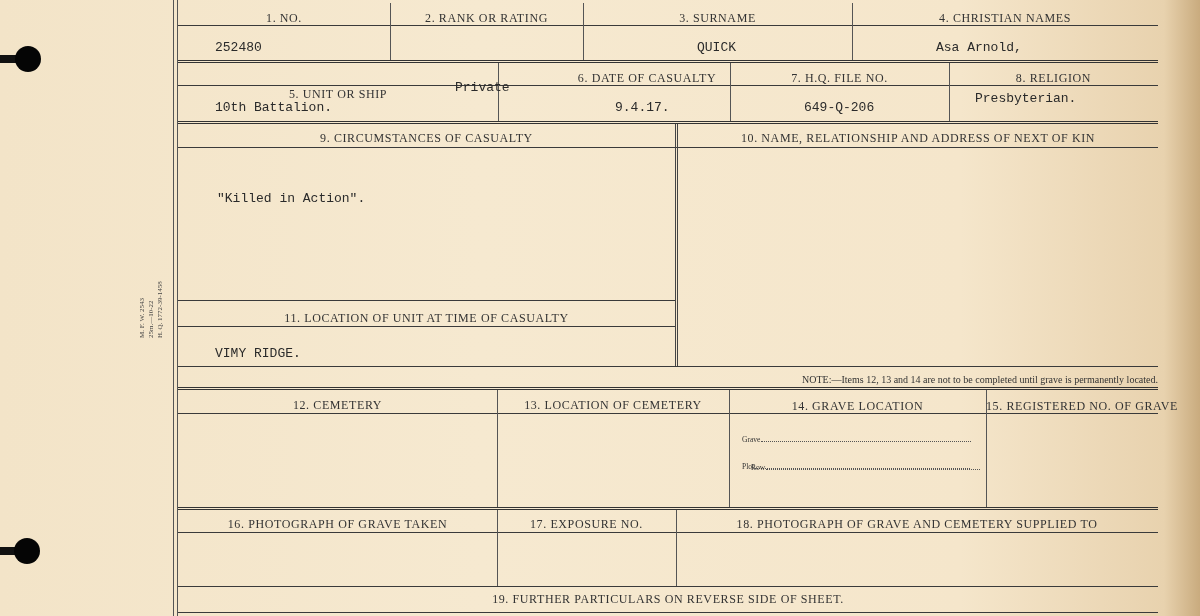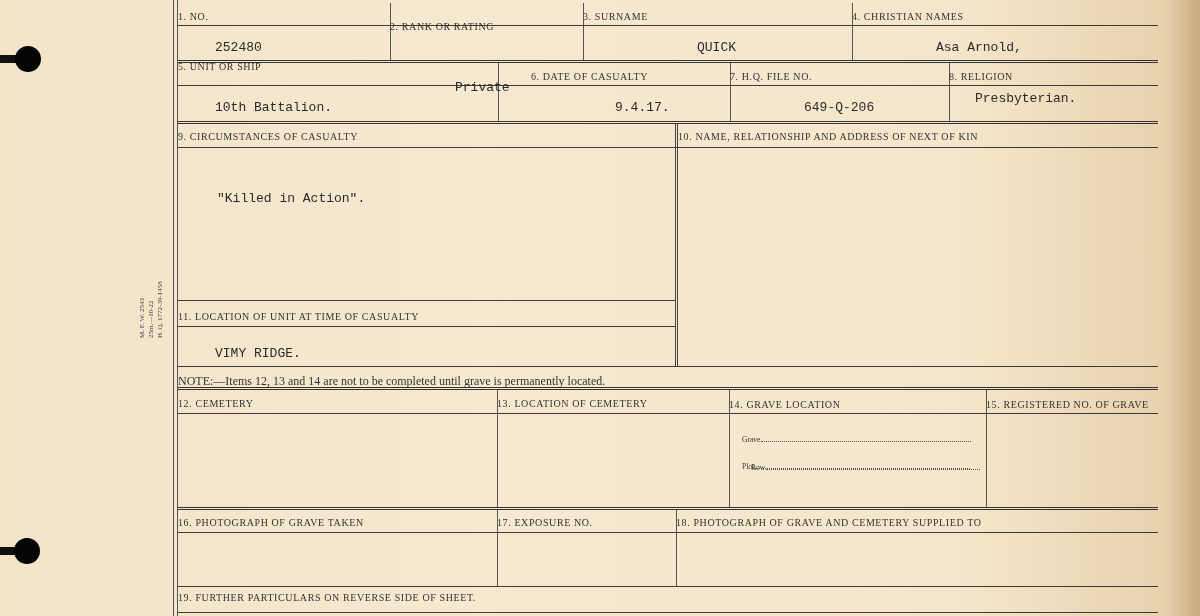--- a/index.html
+++ b/index.html
@@ -14,28 +14,28 @@
     position:absolute; left:138px; top:268px; width:40px; height:70px;
     font-size:7px; color:#444; line-height:9px;
     writing-mode: vertical-rl; transform: rotate(180deg);
     font-family:"Liberation Serif", serif;
   }
   .frame-left { position:absolute; left:173px; top:0; width:5px; height:616px; border-left:1px solid #555; border-right:1px solid #555; box-sizing:border-box; }
   .hline { position:absolute; left:178px; right:42px; height:0; border-top:1.5px solid #3a3a3a; }
   .hline.double { border-top:3px double #333; }
   .vline { position:absolute; width:0; border-left:1px solid #555; }
   .lbl {
-    position:absolute; font-size:10px; letter-spacing:0.6px; color:#333;
-    font-family:"Liberation Serif", serif; white-space:nowrap;
+    position:absolute; font-size:12px; letter-spacing:0.6px; color:#333;
+    text-align:center; font-family:"Liberation Serif", serif; white-space:nowrap;
   }
   .val {
     position:absolute; font-size:13px; color:#2a2a2a;
     font-family:"Liberation Mono", monospace; white-space:nowrap;
   }
-  .note { position:absolute; left:178px; width:980px; top:374px; text-align:left; font-size:12px; color:#333; font-family:"Liberation Serif", serif; }
+  .note { position:absolute; left:178px; width:980px; top:374px; text-align:right; font-size:10px; color:#333; font-family:"Liberation Serif", serif; }
   .grave-line { position:absolute; font-size:7.5px; color:#333; font-family:"Liberation Serif", serif; white-space:nowrap; }
   .dots { display:inline-block; width:210px; border-bottom:1px dotted #555; margin-left:1px; }
 </style>
 </head>
 <body>
 
 <div class="punch-bar" style="left:0;top:55px;width:20px;"></div>
 <div class="punch" style="left:15px;top:46px;"></div>
 <div class="punch-bar" style="left:0;top:547px;width:20px;"></div>
 <div class="punch" style="left:14px;top:538px;"></div>
@@ -70,30 +70,30 @@
 <div class="vline" style="left:730px;top:63px;height:58px;"></div>
 <div class="vline" style="left:949px;top:63px;height:58px;"></div>
 <div class="vline" style="left:675px;top:124px;height:242px;border-left:3px double #444;"></div>
 <div class="vline" style="left:497px;top:390px;height:117px;"></div>
 <div class="vline" style="left:729px;top:390px;height:117px;"></div>
 <div class="vline" style="left:986px;top:390px;height:117px;"></div>
 <div class="vline" style="left:497px;top:510px;height:76px;"></div>
 <div class="vline" style="left:676px;top:510px;height:76px;"></div>
 
 <div class="lbl" style="left:178px;width:212px;top:11px;">1. NO.</div>
-<div class="lbl" style="left:390px;width:193px;top:11px;margin-top:10px;">2. RANK OR RATING</div>
+<div class="lbl" style="left:390px;width:193px;top:11px;">2. RANK OR RATING</div>
 <div class="lbl" style="left:583px;width:269px;top:11px;">3. SURNAME</div>
 <div class="lbl" style="left:852px;width:306px;top:11px;">4. CHRISTIAN NAMES</div>
 
 <div class="val" style="left:215px;top:40px;">252480</div>
 <div class="val" style="left:455px;top:40px;margin-top:40px;">Private</div>
 <div class="val" style="left:697px;top:40px;">QUICK</div>
 <div class="val" style="left:897px;top:40px;margin-left:39px;">Asa Arnold,</div>
 
-<div class="lbl" style="left:178px;width:320px;top:61px;">5. UNIT OR SHIP</div>
+<div class="lbl" style="left:178px;width:320px;top:87px;">5. UNIT OR SHIP</div>
 <div class="lbl" style="left:498px;width:232px;top:71px;padding-left:33px;">6. DATE OF CASUALTY</div>
 <div class="lbl" style="left:730px;width:219px;top:71px;">7. H.Q. FILE NO.</div>
 <div class="lbl" style="left:949px;width:209px;top:71px;">8. RELIGION</div>
 
 <div class="val" style="left:215px;top:100px;">10th Battalion.</div>
 <div class="val" style="left:615px;top:100px;">9.4.17.</div>
 <div class="val" style="left:804px;top:100px;">649-Q-206</div>
 <div class="val" style="left:975px;top:91px;">Presbyterian.</div>
 
 <div class="lbl" style="left:178px;width:497px;top:131px;">9. CIRCUMSTANCES OF CASUALTY</div>

